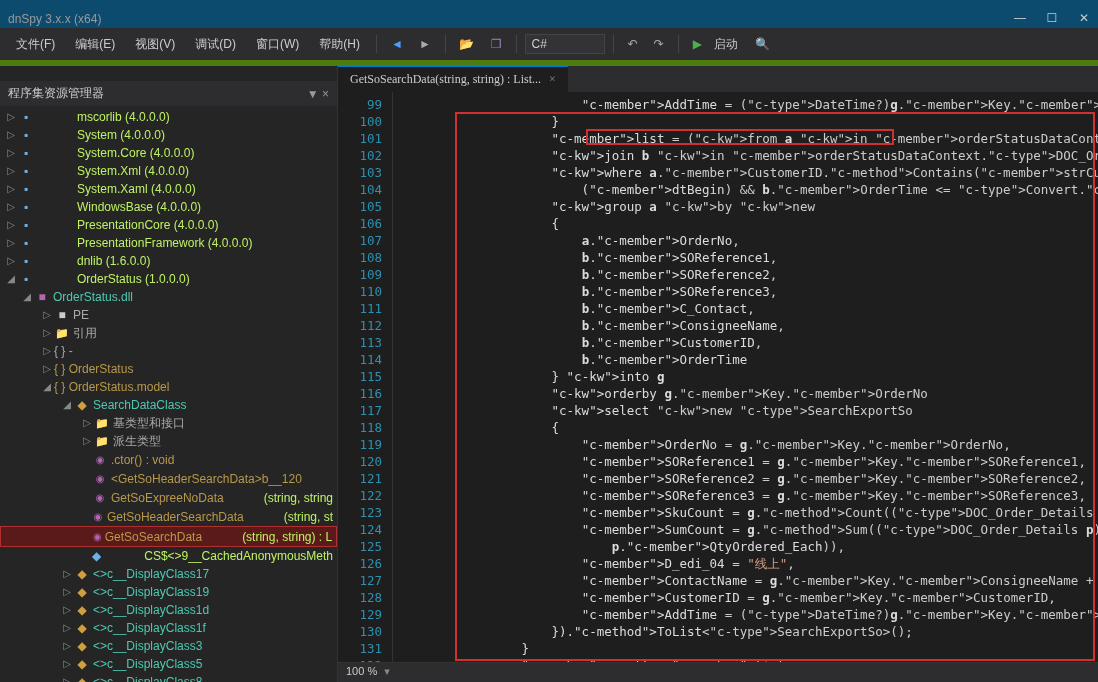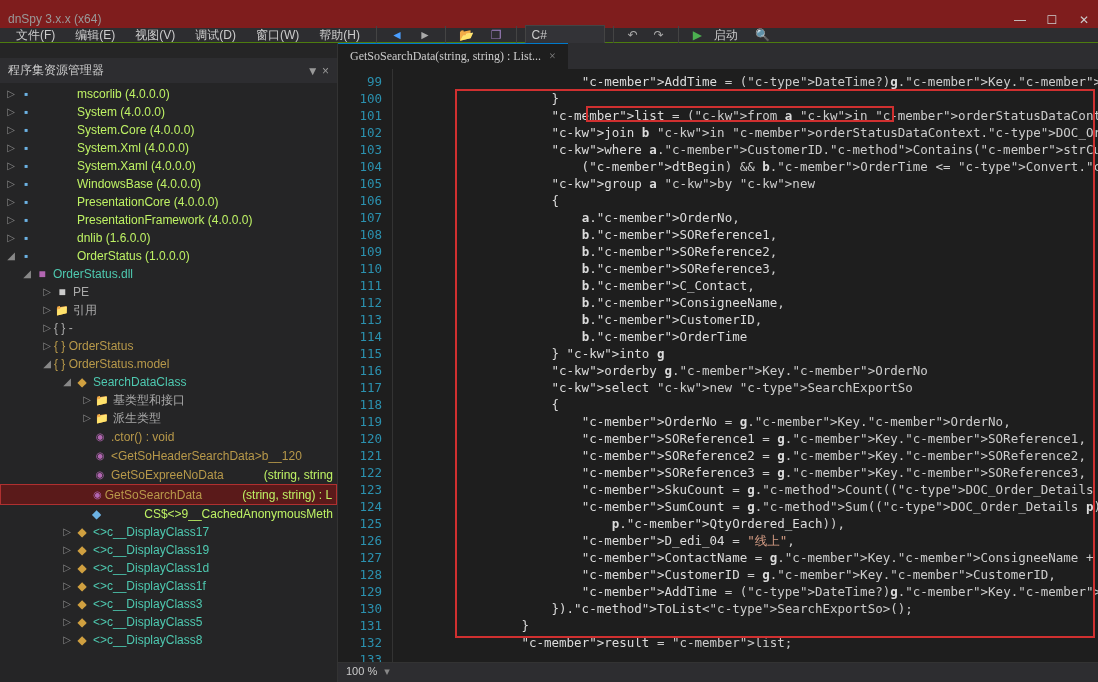--- a/index.html
+++ b/index.html
@@ -9,37 +9,37 @@
   background: #1e1e1e;
   color: #cccccc;
   width: 1098px;
   height: 682px;
   overflow: hidden;
   display: flex;
   flex-direction: column;
 }
 .titlebar {
   height: 28px;
-  background: #7f1d1d;
-  display: flex;
-  align-items: flex-end;
-  padding: 2px 8px;
+  background: #0c4a6e;
+  display: flex;
+  align-items: flex-start;
+  padding: 12px 8px;
   color: #999;
 }
 .titlebar .title { flex: 1; font-size: 12px; }
 .titlebar .win-btns { display: flex; gap: 20px; align-items: center; }
 .titlebar .win-btn { width: 12px; height: 12px; display: flex; align-items: center; justify-content: center; cursor: pointer; color: #ccc; }
 .menubar {
   height: 14px;
   background: #2d2d30;
   display: flex;
   align-items: center;
-  padding: 7px 8px;
+  padding: 16px 8px;
   gap: 4px;
-  border-bottom: 1px solid #4d7c0f;
+  border-bottom: 6px solid #4d7c0f;
 }
 .menubar .menu-item { padding: 4px 8px; color: #ccc; cursor: pointer; }
 .menubar .sep { width: 1px; height: 18px; background: #444; margin: 0 4px; }
 .menubar .icon-btn { padding: 4px 6px; cursor: pointer; color: #aaa; display:flex; align-items:center; }
 .menubar .lang-box { background: #333337; border: 1px solid #444; padding: 2px 6px; width: 80px; color: #ccc; }
 .menubar .run-text { color: #ccc; margin-left: 2px; }
 .main { flex: 1; display: flex; overflow: hidden; }
 .sidebar {
   width: 338px;
   background: #252526;
@@ -285,20 +285,25 @@
           <span class="lbl-gold">.ctor() : void</span>
         </div>
       <div class="tree-item" style="padding-left:92px">
           <span class="icon ico-method"></span>
           <span class="lbl-gold">&lt;GetSoHeaderSearchData&gt;b__120</span>
         </div>
       <div class="tree-item" style="padding-left:92px">
           <span class="icon ico-method"></span>
           <span class="lbl-gold">GetSoExpreeNoData</span>
           <span class="lbl-white">(string, string</span>
+        </div>
+      <div class="tree-item" style="padding-left:92px">
+          <span class="icon ico-method"></span>
+          <span class="lbl-gold">GetSoHeaderSearchData</span>
+          <span class="lbl-white">(string, st</span>
         </div>
       <div class="tree-item highlighted" style="padding-left:92px">
           <span class="icon ico-method"></span>
           <span class="lbl-gold">GetSoSearchData</span>
           <span class="lbl-white">(string, string) : L</span>
         </div>
       <div class="tree-item" style="padding-left:92px">
           <span class="icon" style="color:#6cb2e4">◆</span>
           <span class="lbl-white">CS$&lt;&gt;9__CachedAnonymousMeth</span>
         </div>

